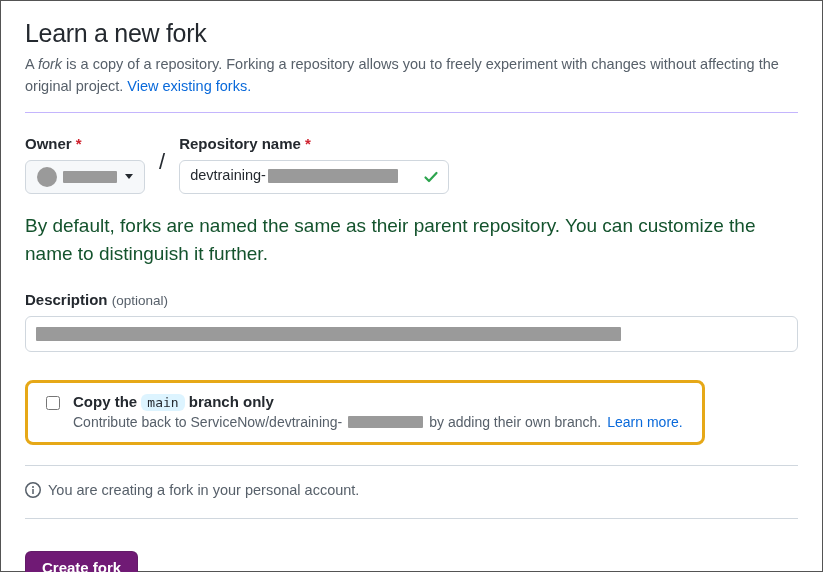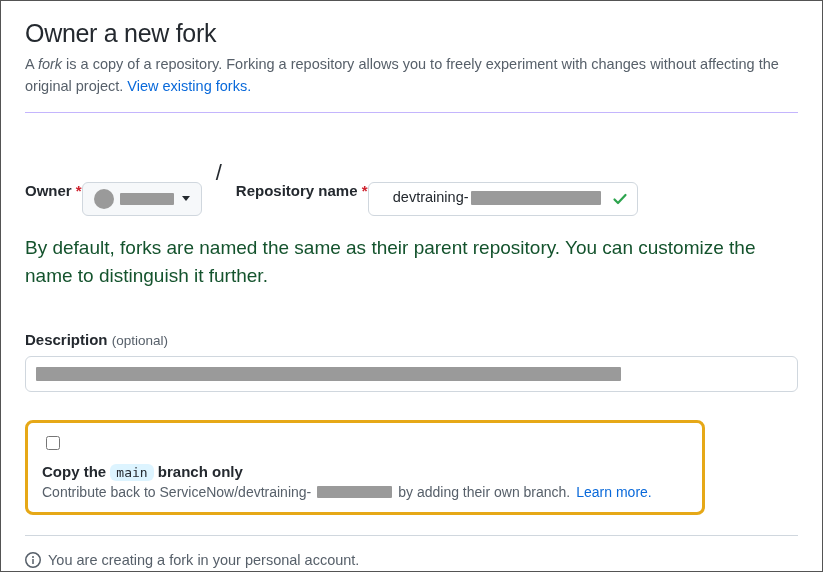--- a/index.html
+++ b/index.html
@@ -25,21 +25,21 @@
     font-size: 14.5px;
     color: #57606a;
     line-height: 1.5;
     margin: 0 0 14px 0;
     border-bottom: 1px solid #c4b5fd;
     padding-bottom: 14px;
   }
   .subhead em { font-style: italic; }
   a.link { color: #0969da; text-decoration: none; }
   .field-row { display: flex; align-items: flex-end; gap: 12px; margin-top: 22px; }
-  .field-group { display: flex; flex-direction: row; margin-top: 47px; }
+  .field-group { display: flex; flex-direction: column; }
   .label { font-size: 15px; font-weight: 600; margin-bottom: 8px; }
   .req { color: #cf222e; font-weight: 600; }
   .owner-btn {
     display: flex; align-items: center;
     background: #f6f8fa;
     border: 1px solid #d0d7de;
     border-radius: 6px;
     padding: 5px 11px;
     font-size: 14px;
     cursor: pointer;
@@ -47,51 +47,51 @@
     height: 34px;
   }
   .avatar-circle { width: 20px; height: 20px; border-radius: 50%; background: #9a9a9a; }
   .owner-name-redact { background:#9a9a9a; height:12px; width:54px; border-radius:1px; }
   .caret {
     display:inline-block; width:0; height:0;
     border-left:4px solid transparent; border-right:4px solid transparent;
     border-top:5px solid #24292f; margin-left:2px;
   }
   .slash { font-size: 22px; font-weight:400; align-self:center; padding: 0 2px 4px 2px; }
-  .repo-input-wrap { position: relative; display:flex; align-items:center;text-align:right; }
+  .repo-input-wrap { position: relative; display:flex; align-items:center; }
   .repo-input {
     border:1px solid #d0d7de; border-radius:6px;
     padding:6px 36px 6px 10px; font-size:14.5px; height:34px;
     width:270px; color:#24292f; background:#fff;
   }
   .check-icon { position:absolute; right:10px; color:#2da44e; }
   .check-icon svg { width:16px; height:16px; display:block; }
   .redact-span {
     display:inline-block; vertical-align:middle;
     background:#9a9a9a; height:14px; width:130px; border-radius:1px; margin-left:2px;
   }
   .helper {
     font-size: 19px; color:#14532d; margin-top:18px; line-height:1.5;
   }
-  .desc-block { margin-top: 40px; }
+  .desc-block { margin-top: 22px; }
   .opt { font-size: 13.5px; color:#57606a; font-weight:400; }
   .desc-input {
     width:100%; border:1px solid #d0d7de; border-radius:6px;
     height:36px; margin-top:8px; background:#fff;
     display:flex; align-items:center; padding:0 10px;
   }
   .desc-redact { background:#9a9a9a; height:14px; width:585px; border-radius:1px; }
   .highlight-box {
     border: 3px solid #e6a817;
     border-radius: 8px;
     padding: 10px 14px 12px 14px;
     margin-top: 28px;
     width: 680px;
   }
-  .cb-row { display:flex; align-items:flex-start; gap:10px;flex-direction:column; }
+  .cb-row { display:flex; align-items:flex-start; gap:10px; }
   .cb-input { margin-top:3px; width:14px; height:14px; cursor:pointer; }
   .cb-title { font-size:15px; font-weight:600; }
   .branch-badge {
     font-family: ui-monospace, SFMono-Regular, Menlo, monospace;
     background:#ddf4ff; color:#24292f;
     padding:1px 6px; border-radius:6px; font-size:13px; font-weight:400;
   }
   .cb-sub {
     font-size:14px; color:#57606a; margin-top:4px;
     display:flex; align-items:center; flex-wrap:wrap; gap:6px;
@@ -108,21 +108,21 @@
     font-size:15px; font-weight:600;
     cursor:pointer;
   }
   .redact-inline { display:inline-block; vertical-align:middle; background:#9a9a9a; height:12px; width:75px; border-radius:1px; }
 </style>
 </head>
 <body>
 
 <div class="frame">
 
-  <h1>Owner a new fork</h1>
+  <h1>Learn a new fork</h1>
 
   <p class="subhead">
     <span>A </span><em>fork</em><span> is a copy of a repository. Forking a repository allows you to freely experiment with changes without affecting the original project. </span><a href="#" class="link">View existing forks.</a>
   </p>
 
   <div class="field-row">
     <div class="field-group">
       <div class="label">
         <span>Owner</span> <span class="req">*</span>
       </div>

